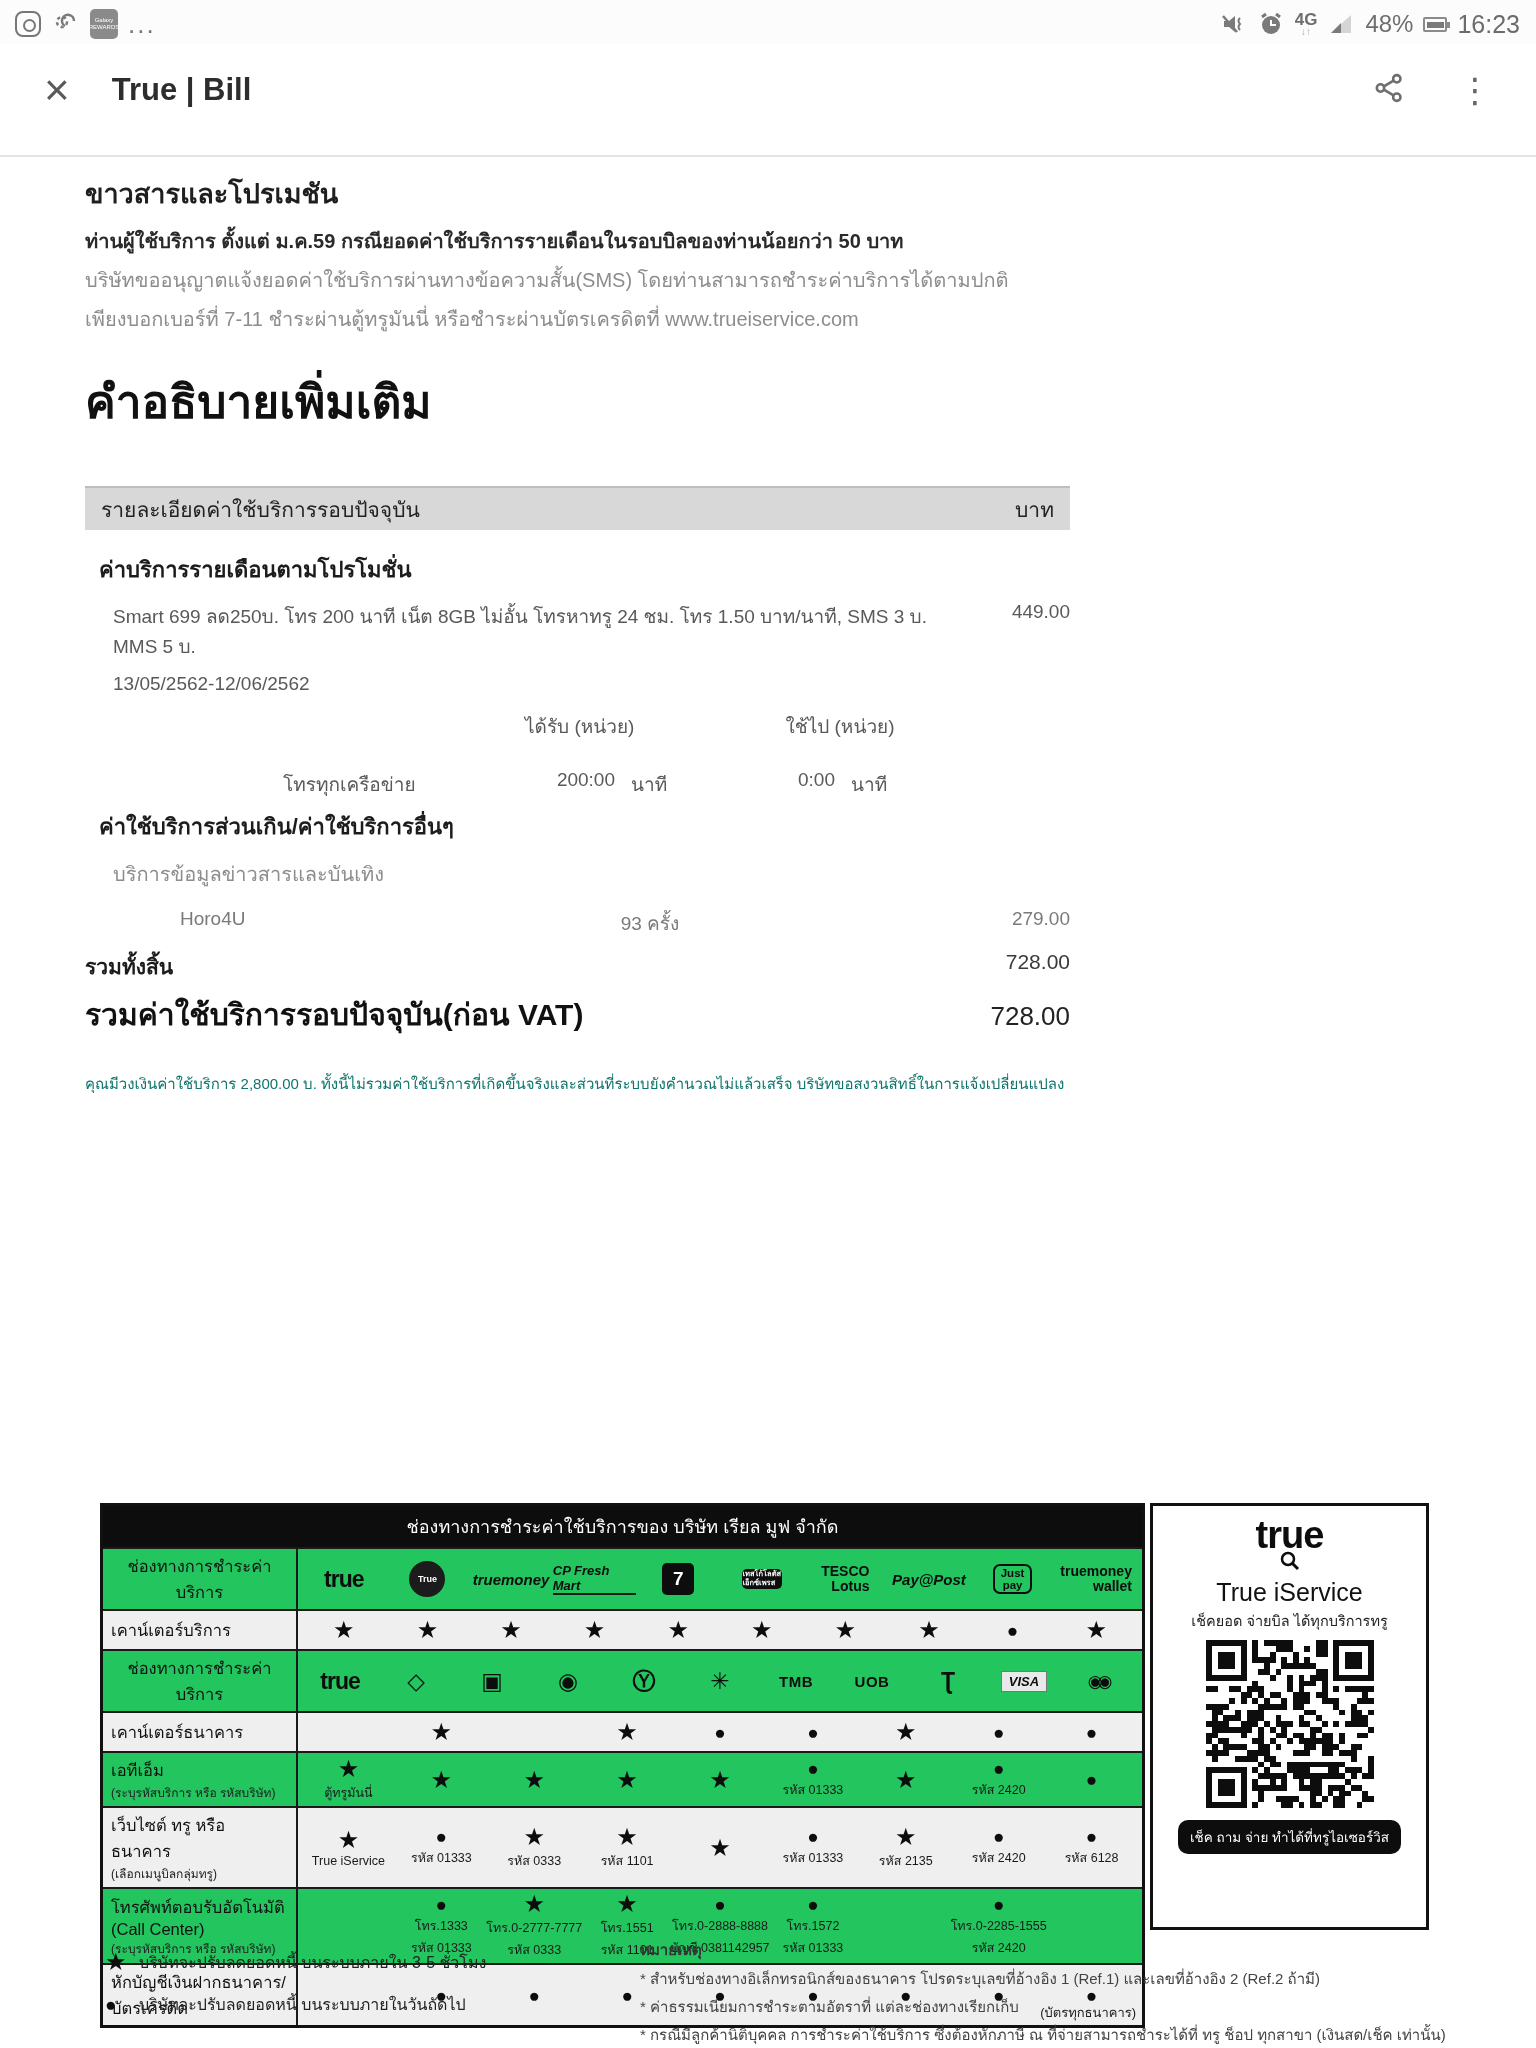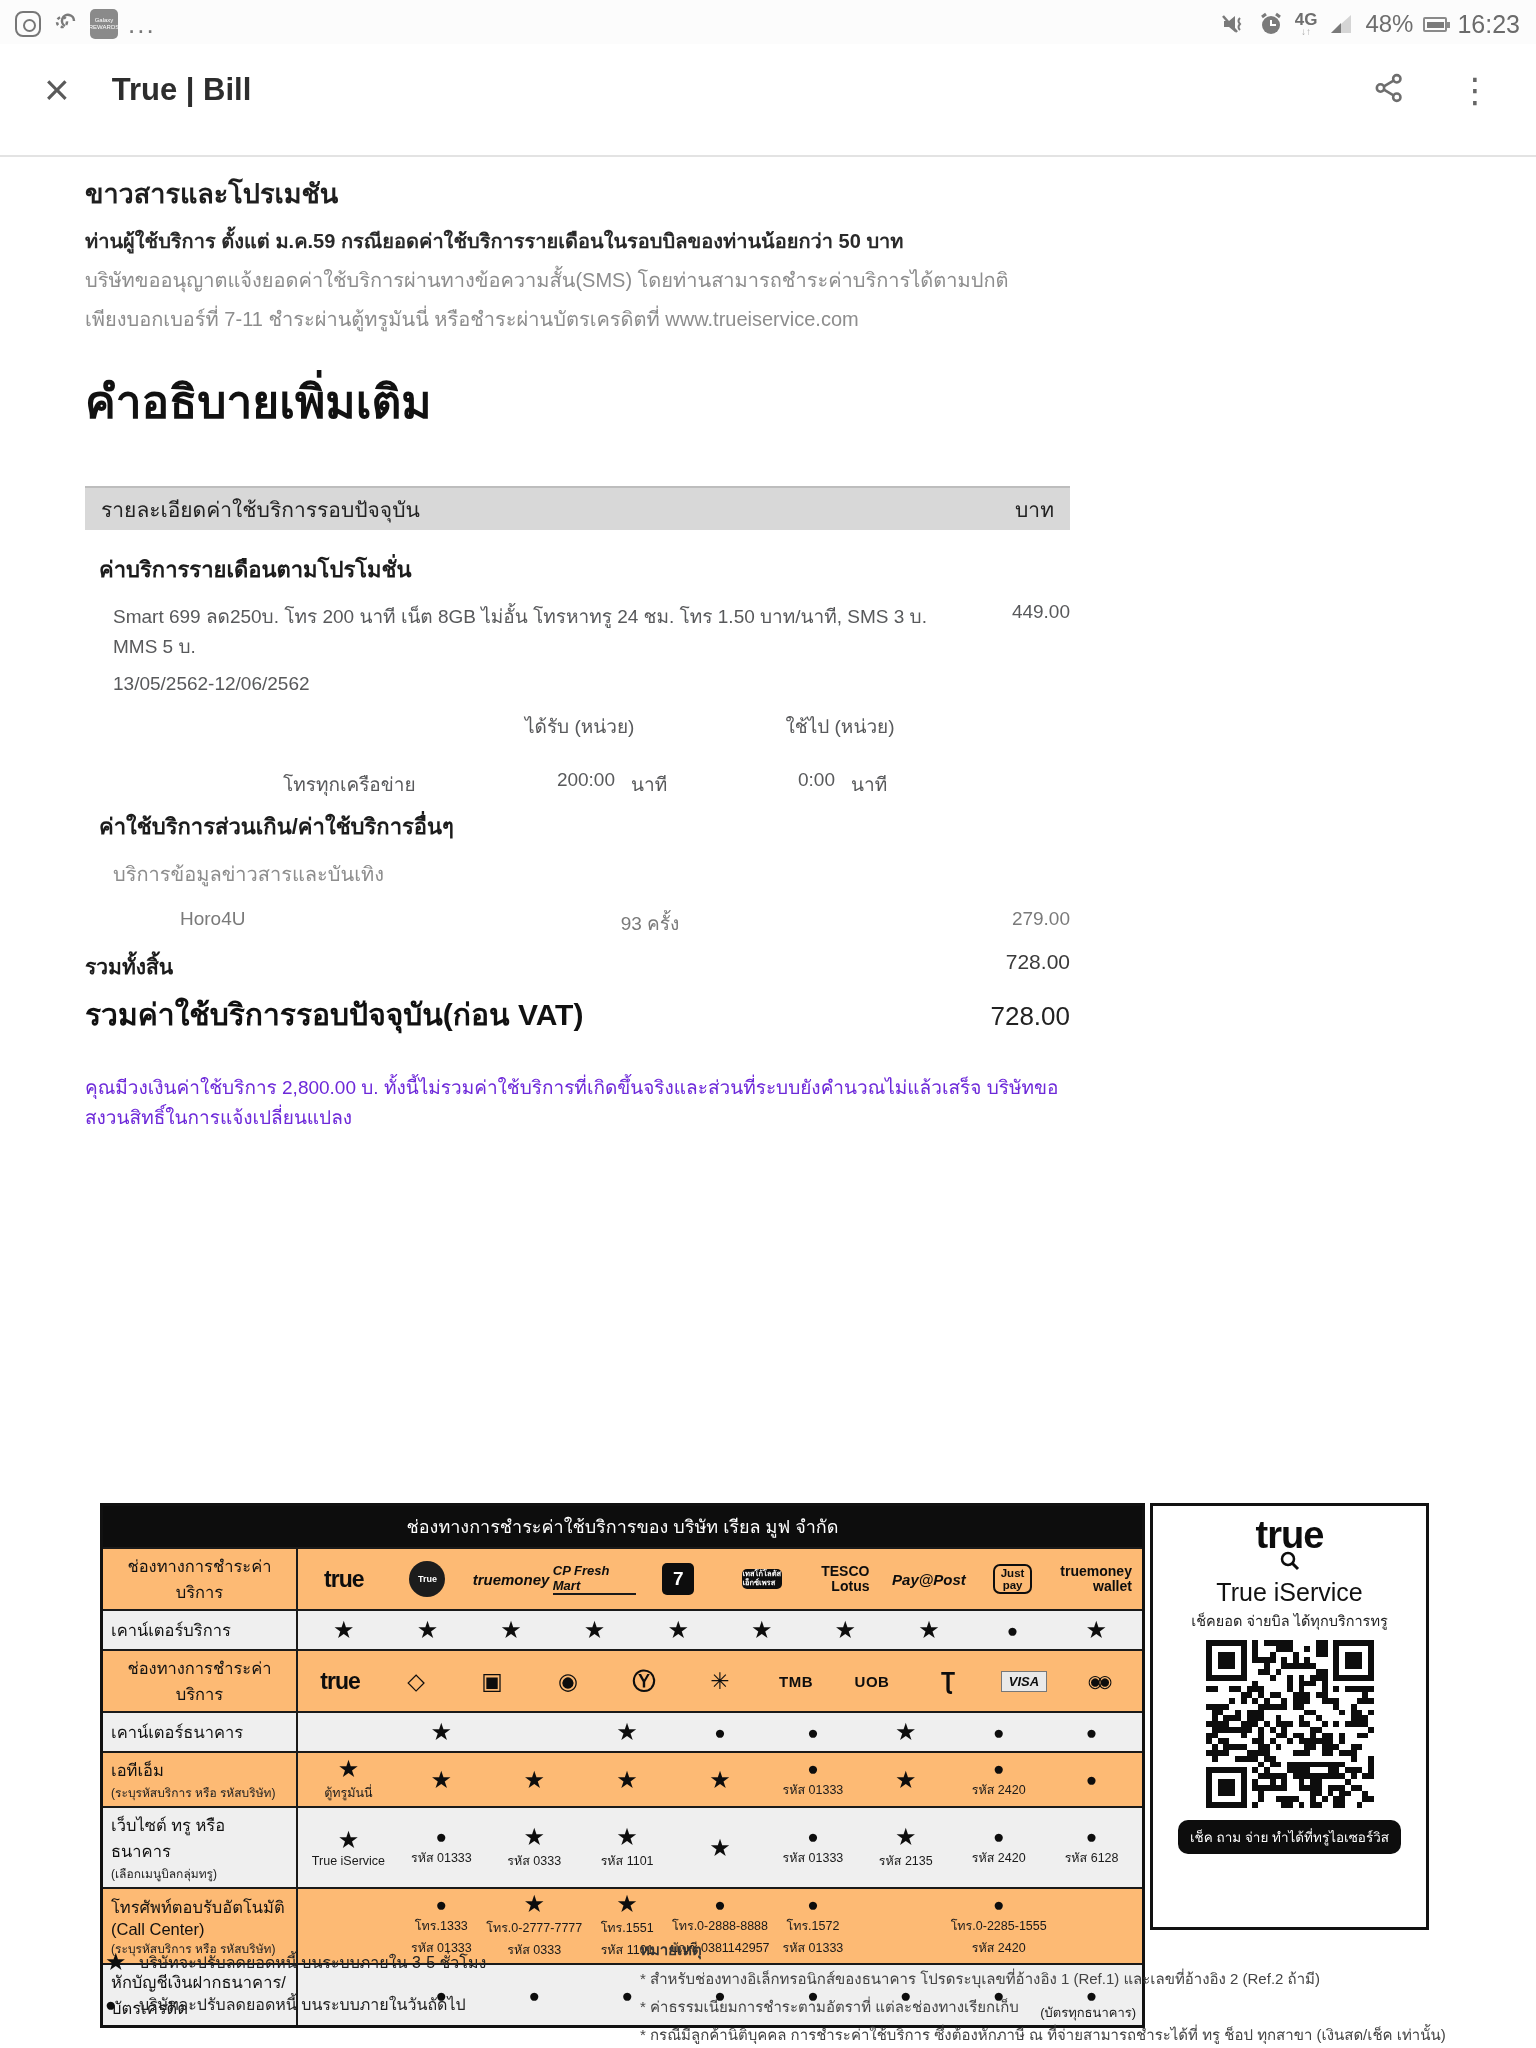--- a/index.html
+++ b/index.html
@@ -60,24 +60,24 @@
   .o-row { display:flex; margin-top:18px; font-size:19px; color:#7a7a7a; }
   .o-row .item { width:440px; padding-left:95px; }
   .o-row .qty { width:250px; text-align:center; }
   .o-row .amt { margin-left:auto; }
   .t-row { display:flex; margin-top:12px; font-size:21px; color:#1c1c1c; }
   .t-row .lbl { font-weight:bold; }
   .t-row .amt { margin-left:auto; color:#3a3a3a; }
   .g-row { display:flex; align-items:baseline; margin-top:8px; }
   .g-row .lbl { font-size:30px; font-weight:bold; color:#111; }
   .g-row .amt { margin-left:auto; font-size:26px; color:#222; }
-  .credit { margin-top:34px; font-size:19px; color:#6d28d9; }
+  .credit { margin-top:34px; font-size:15px; color:#0f766e; }
 
   
-  .paytable { position:absolute; left:100px; top:1503px; width:1045px; border:3px solid #111; background:#fdba74; }
+  .paytable { position:absolute; left:100px; top:1503px; width:1045px; border:3px solid #111; background:#22c55e; }
   .pt-header { background:#0d0d0d; color:#fff; text-align:center; font-size:18px; padding:6px 0; }
   .pt-row { display:flex; border-top:2px solid #1a1a1a; min-height:40px; }
   .pt-row.shade { background:#efefef; }
   .pt-label { width:195px; border-right:2px solid #1a1a1a; display:flex; flex-direction:column; justify-content:center; padding:4px 8px; }
   .pt-label-main { font-size:16.5px; color:#111; text-align:center; }
   .pt-row.left-label .pt-label-main, .pt-row.left-label .pt-label-sub { text-align:left; }
   .pt-label-sub { font-size:12px; color:#222; text-align:center; }
   .pt-cells { flex:1; display:flex; align-items:center; position:relative; padding:3px 4px; }
   .pt-cell { flex:1; display:flex; flex-direction:column; align-items:center; justify-content:center; min-width:0; }
   .mark.star { font-size:24px; color:#0d0d0d; line-height:1; }

